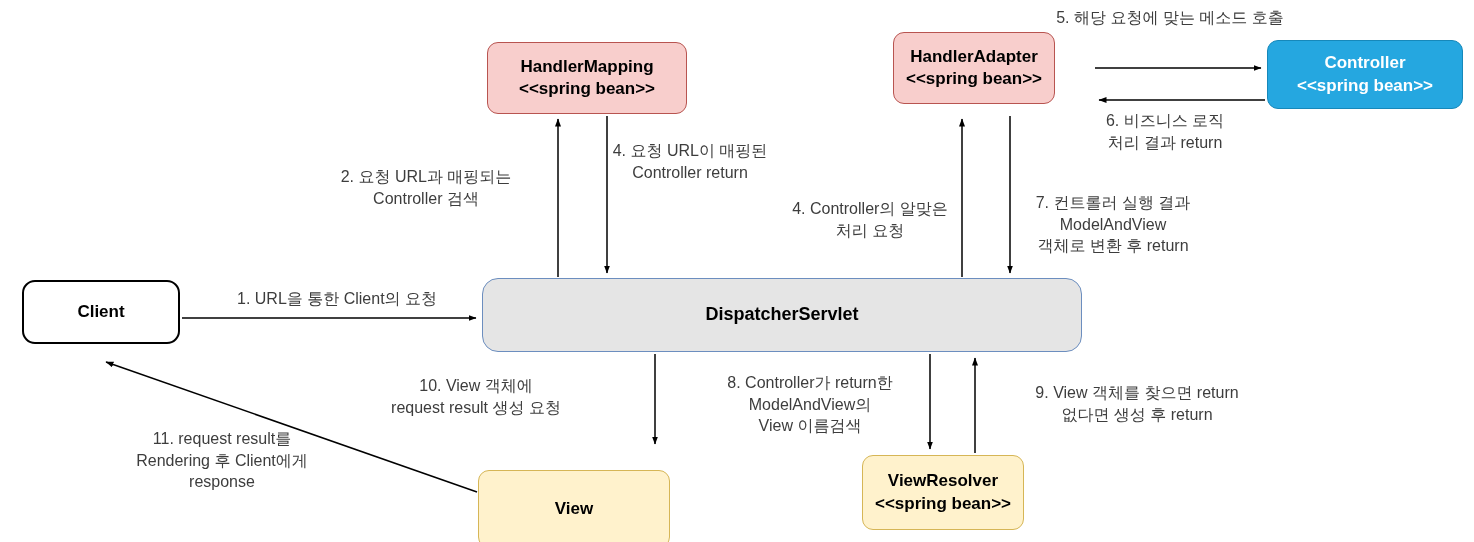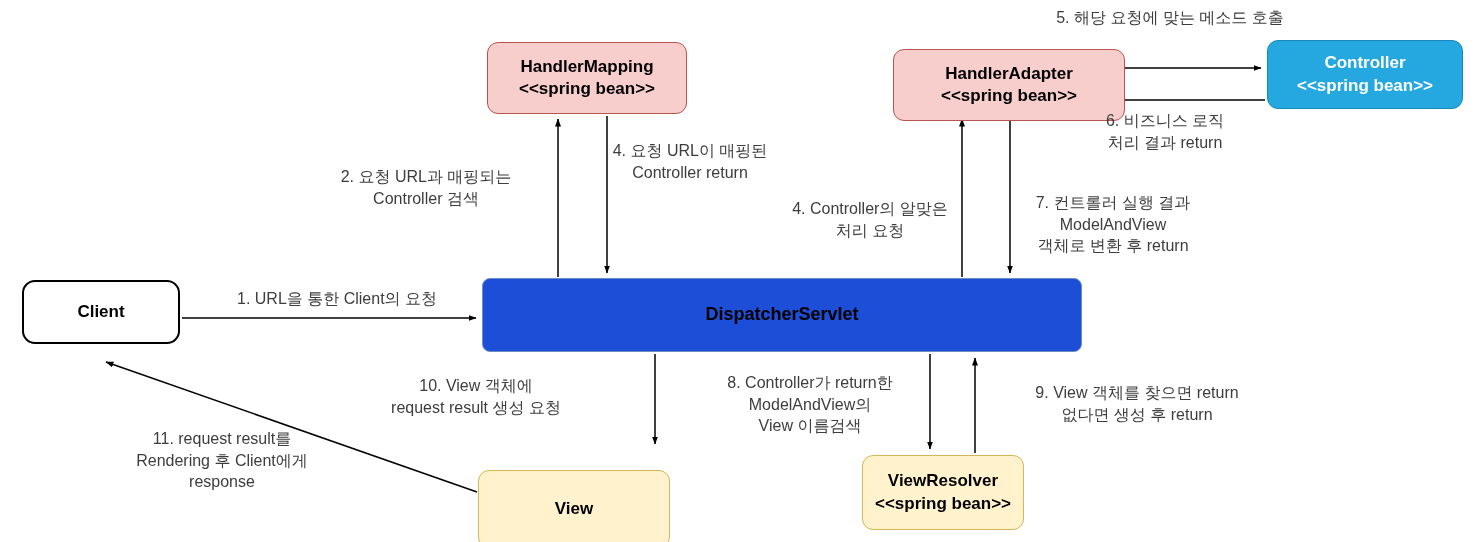--- a/index.html
+++ b/index.html
@@ -26,21 +26,21 @@
     justify-content: center;
     font-weight: bold;
     text-align: center;
     line-height: 1.3;
     font-size: 17px;
     color: #000000;
     box-sizing: border-box;
   }
   .node.pink      { background: #f8cecc; border: 1px solid #b85450; }
   .node.blue      { background: #25a7e0; border: 1px solid #1688ba; color: #ffffff; }
-  .node.lightblue { background: #1d4ed8; border: 1px solid #6c8ebf; border-radius: 8px; }
+  .node.lightblue { background: #e5e5e5; border: 1px solid #6c8ebf; border-radius: 16px; }
   .node.yellow    { background: #fff2cc; border: 1px solid #d6b656; }
   .node.white     { background: #ffffff; border: 2px solid #000000; border-radius: 13px; }
   .label {
     position: absolute;
     transform: translateX(-50%);
     white-space: pre-line;
     text-align: center;
     font-size: 16px;
     color: #3d3d3d;
     line-height: 1.35;
@@ -68,21 +68,21 @@
     <line x1="930" y1="354" x2="930" y2="449" stroke="#000" stroke-width="1.5" marker-end="url(#ah)"></line>
     <line x1="975" y1="453" x2="975" y2="358" stroke="#000" stroke-width="1.5" marker-end="url(#ah)"></line>
     <line x1="477" y1="492" x2="106" y2="362" stroke="#000" stroke-width="1.5" marker-end="url(#ah)"></line>
   </svg>
 
   <div class="node pink" style="left:487px;top:42px;width:200px;height:72px">
     <div>HandlerMapping</div>
     <div>&lt;&lt;spring bean&gt;&gt;</div>
   </div>
 
-  <div class="node pink" style="left:893px;top:49px;width:232px;height:72px">
+  <div class="node pink" style="left:893px;top:32px;width:162px;height:72px">
     <div>HandlerAdapter</div>
     <div>&lt;&lt;spring bean&gt;&gt;</div>
   </div>
 
   <div class="node blue" style="left:1267px;top:40px;width:196px;height:69px">
     <div>Controller</div>
     <div>&lt;&lt;spring bean&gt;&gt;</div>
   </div>
 
   <div class="node white" style="left:22px;top:280px;width:158px;height:64px">

